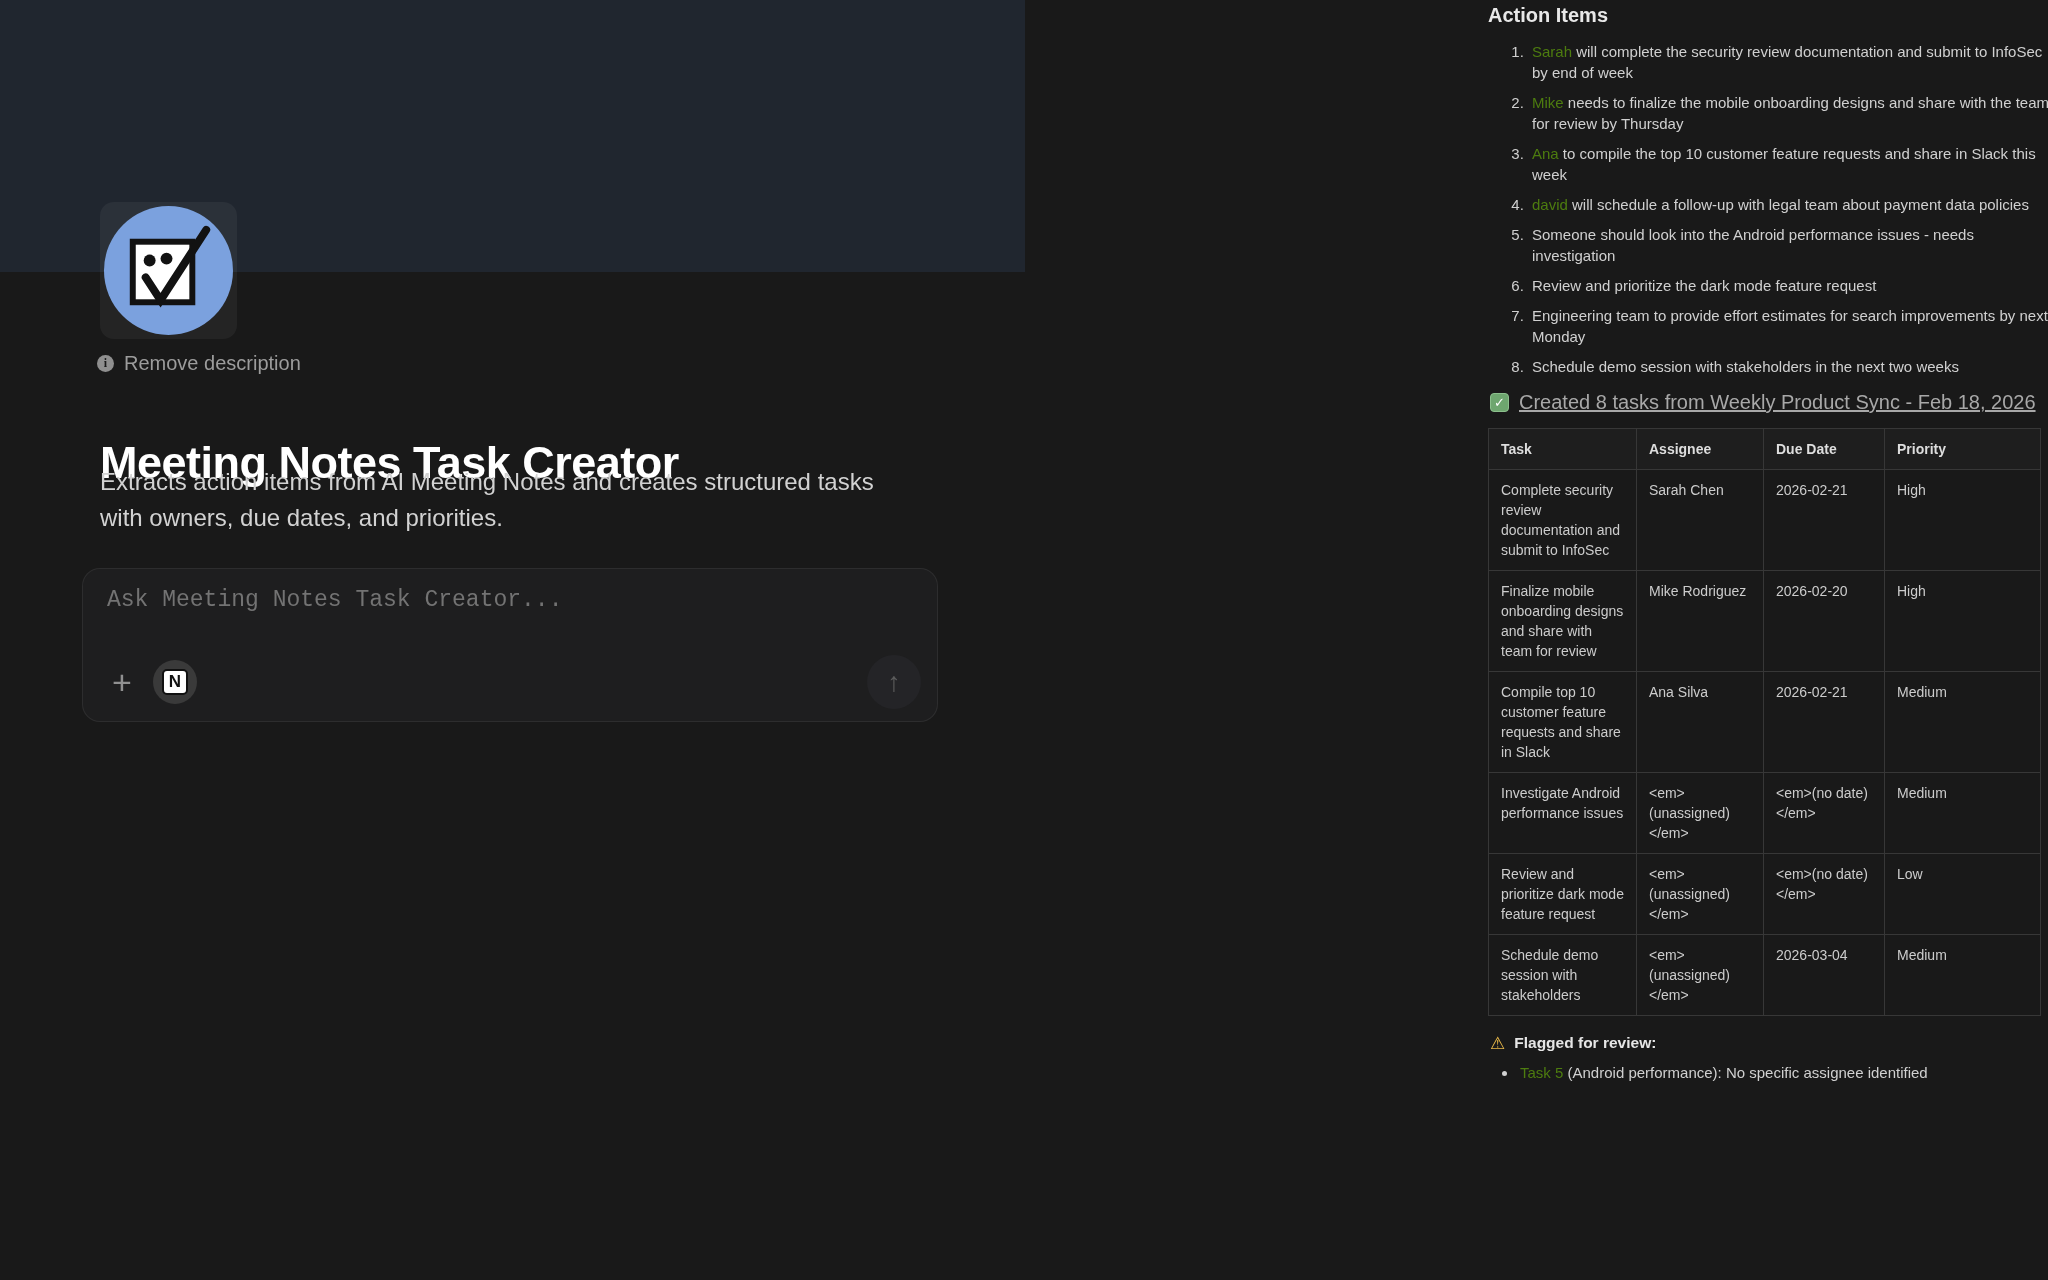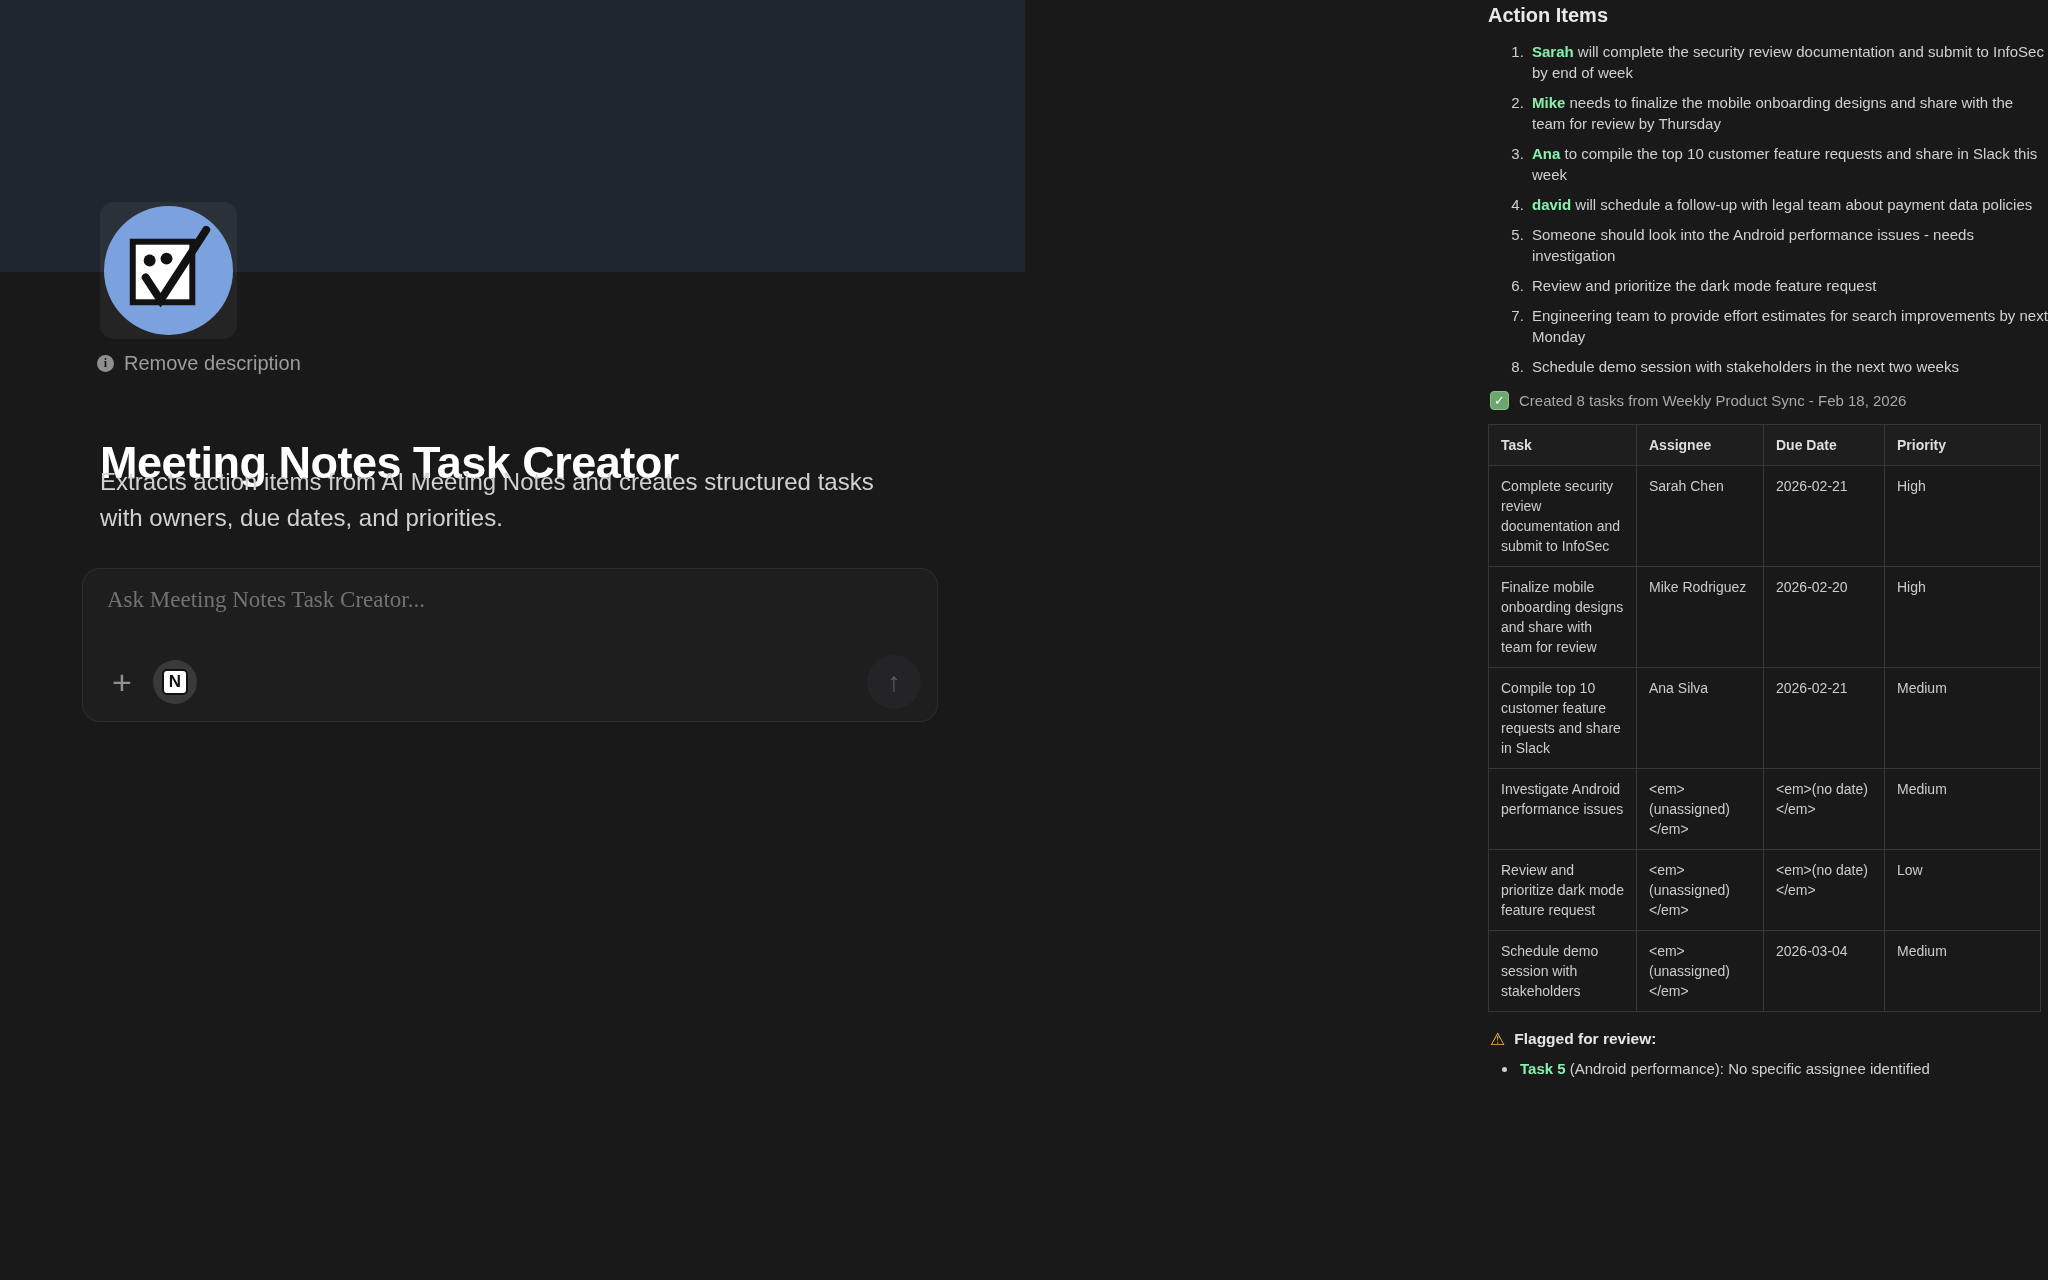--- a/index.html
+++ b/index.html
@@ -38,21 +38,21 @@
     font-size: 24px; line-height: 36px; color: #d2d2d2; font-weight: 400;
   }
   
   .composer {
     position: absolute; left: 82px; top: 568px; width: 856px; height: 154px;
     background: #1e1e1f; border: 1px solid rgba(255,255,255,0.07); border-radius: 18px;
   }
   .composer-input {
     position: absolute; left: 24px; top: 18px; width: 780px;
     background: transparent; border: none; outline: none;
-    font-family: Liberation Serif, serif; font-size: 23px; color: #d8d8d8;
+    font-family: Liberation Mono, monospace; font-size: 23px; color: #d8d8d8;
   }
   .composer-input::placeholder { color: #737373; opacity: 1; }
   .composer-bottom {
     position: absolute; left: 22px; right: 16px; bottom: 12px; height: 54px;
     display: flex; align-items: center;
   }
   .plus-btn {
     width: 34px; height: 34px; display: flex; align-items: center; justify-content: center;
     color: #909090; font-size: 34px; font-weight: 300; cursor: pointer; line-height: 1;
   }
@@ -71,28 +71,28 @@
     color: #5b5b5b; font-size: 27px;
   }
   
   .panel { position: absolute; left: 1488px; top: 4px; width: 562px; }
   .panel-heading { font-size: 20px; font-weight: 700; color: #e8e8e8; margin-bottom: 14px; }
   ol.action-list { list-style: decimal; padding-left: 40px; }
   ol.action-list li {
     font-size: 15px; line-height: 21px; color: #d0d0d0; margin-bottom: 9px; padding-left: 4px;
   }
   ol.action-list li::marker { color: #d0d0d0; }
-  .b { font-weight: 700; color: #86efac; }
+  .b { font-weight: 400; color: #4d7c0f; }
   .status-row { display: flex; align-items: center; gap: 10px; margin: 14px 0 14px 2px; }
   .check-badge {
     width: 19px; height: 19px; border-radius: 4px; background: #6ea66f; border: 1px solid #8cc08d;
     color: #ffffff; font-size: 13px; font-weight: 700;
     display: flex; align-items: center; justify-content: center;
   }
-  .status-text { font-size: 15px; color: #a8a8a8; }
+  .status-text { font-size: 20px; color: #a8a8a8; text-decoration: underline; }
   table.tasks {
     border-collapse: collapse; width: 552px; table-layout: fixed;
     font-size: 14px; color: #cccccc;
   }
   table.tasks th, table.tasks td {
     border: 1px solid #373737; text-align: left; vertical-align: top;
     padding: 10px 12px; line-height: 20px; overflow-wrap: anywhere;
   }
   table.tasks th { font-weight: 700; color: #dedede; background: rgba(255,255,255,0.025); }
   .col-task { width: 148px; } .col-assignee { width: 127px; }

